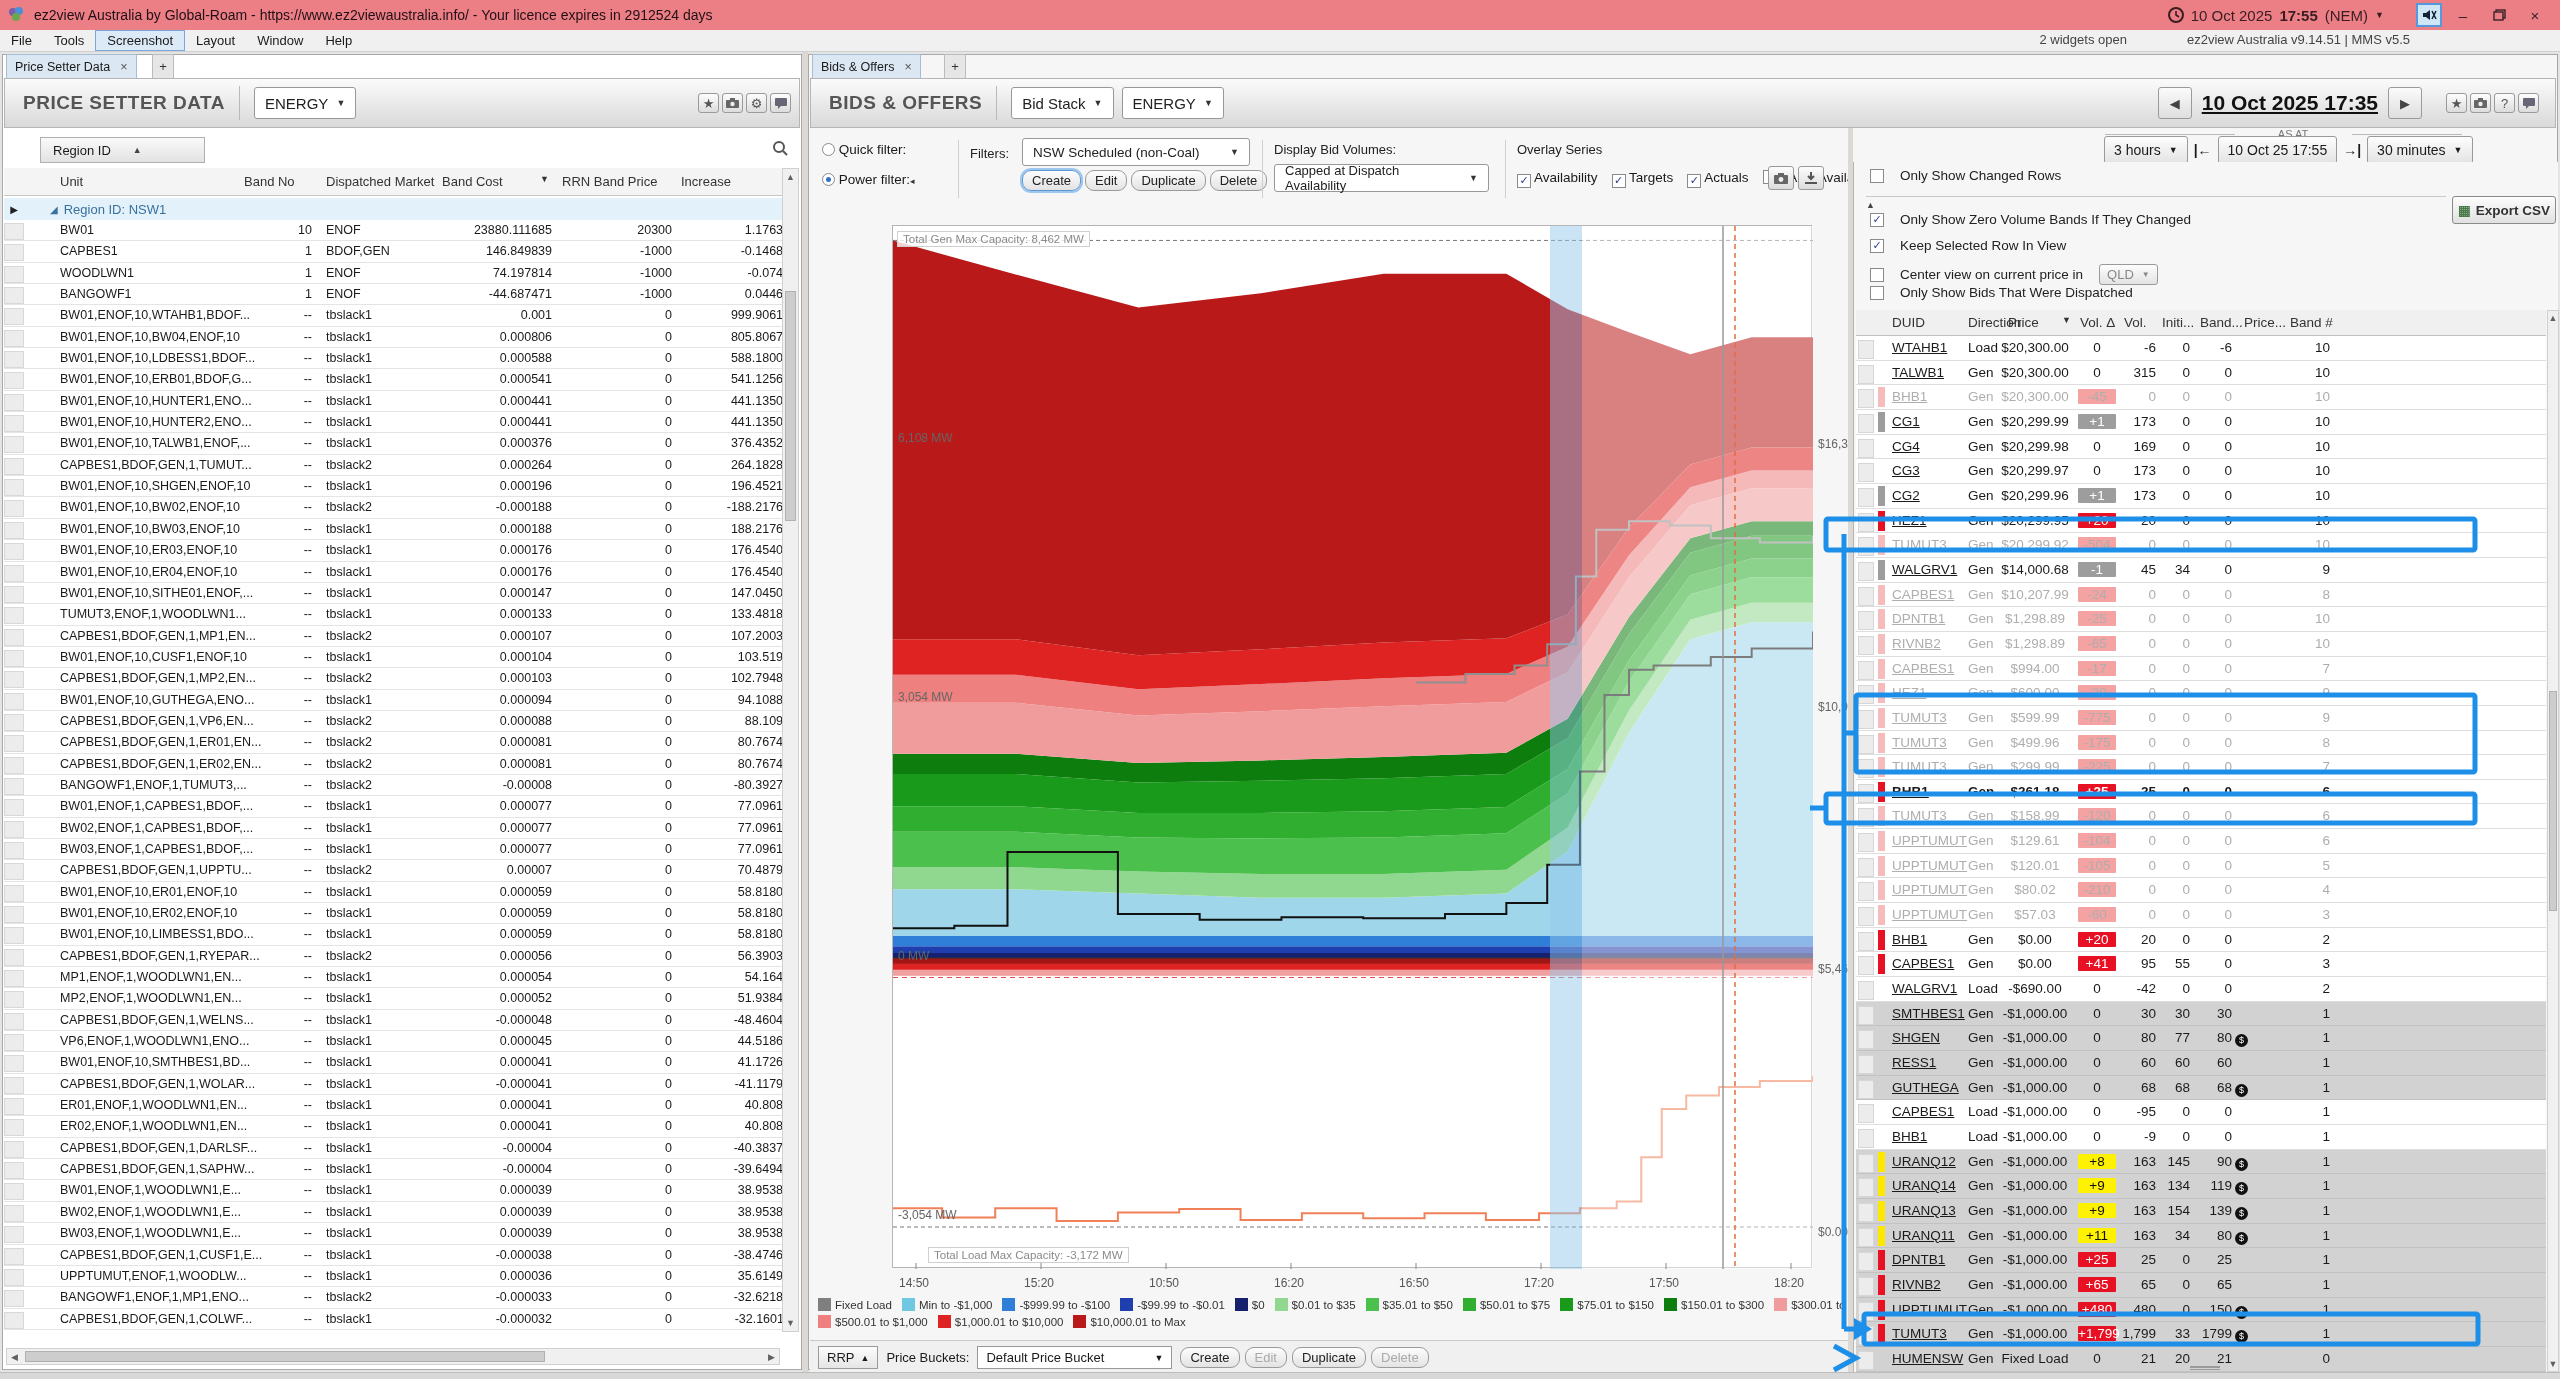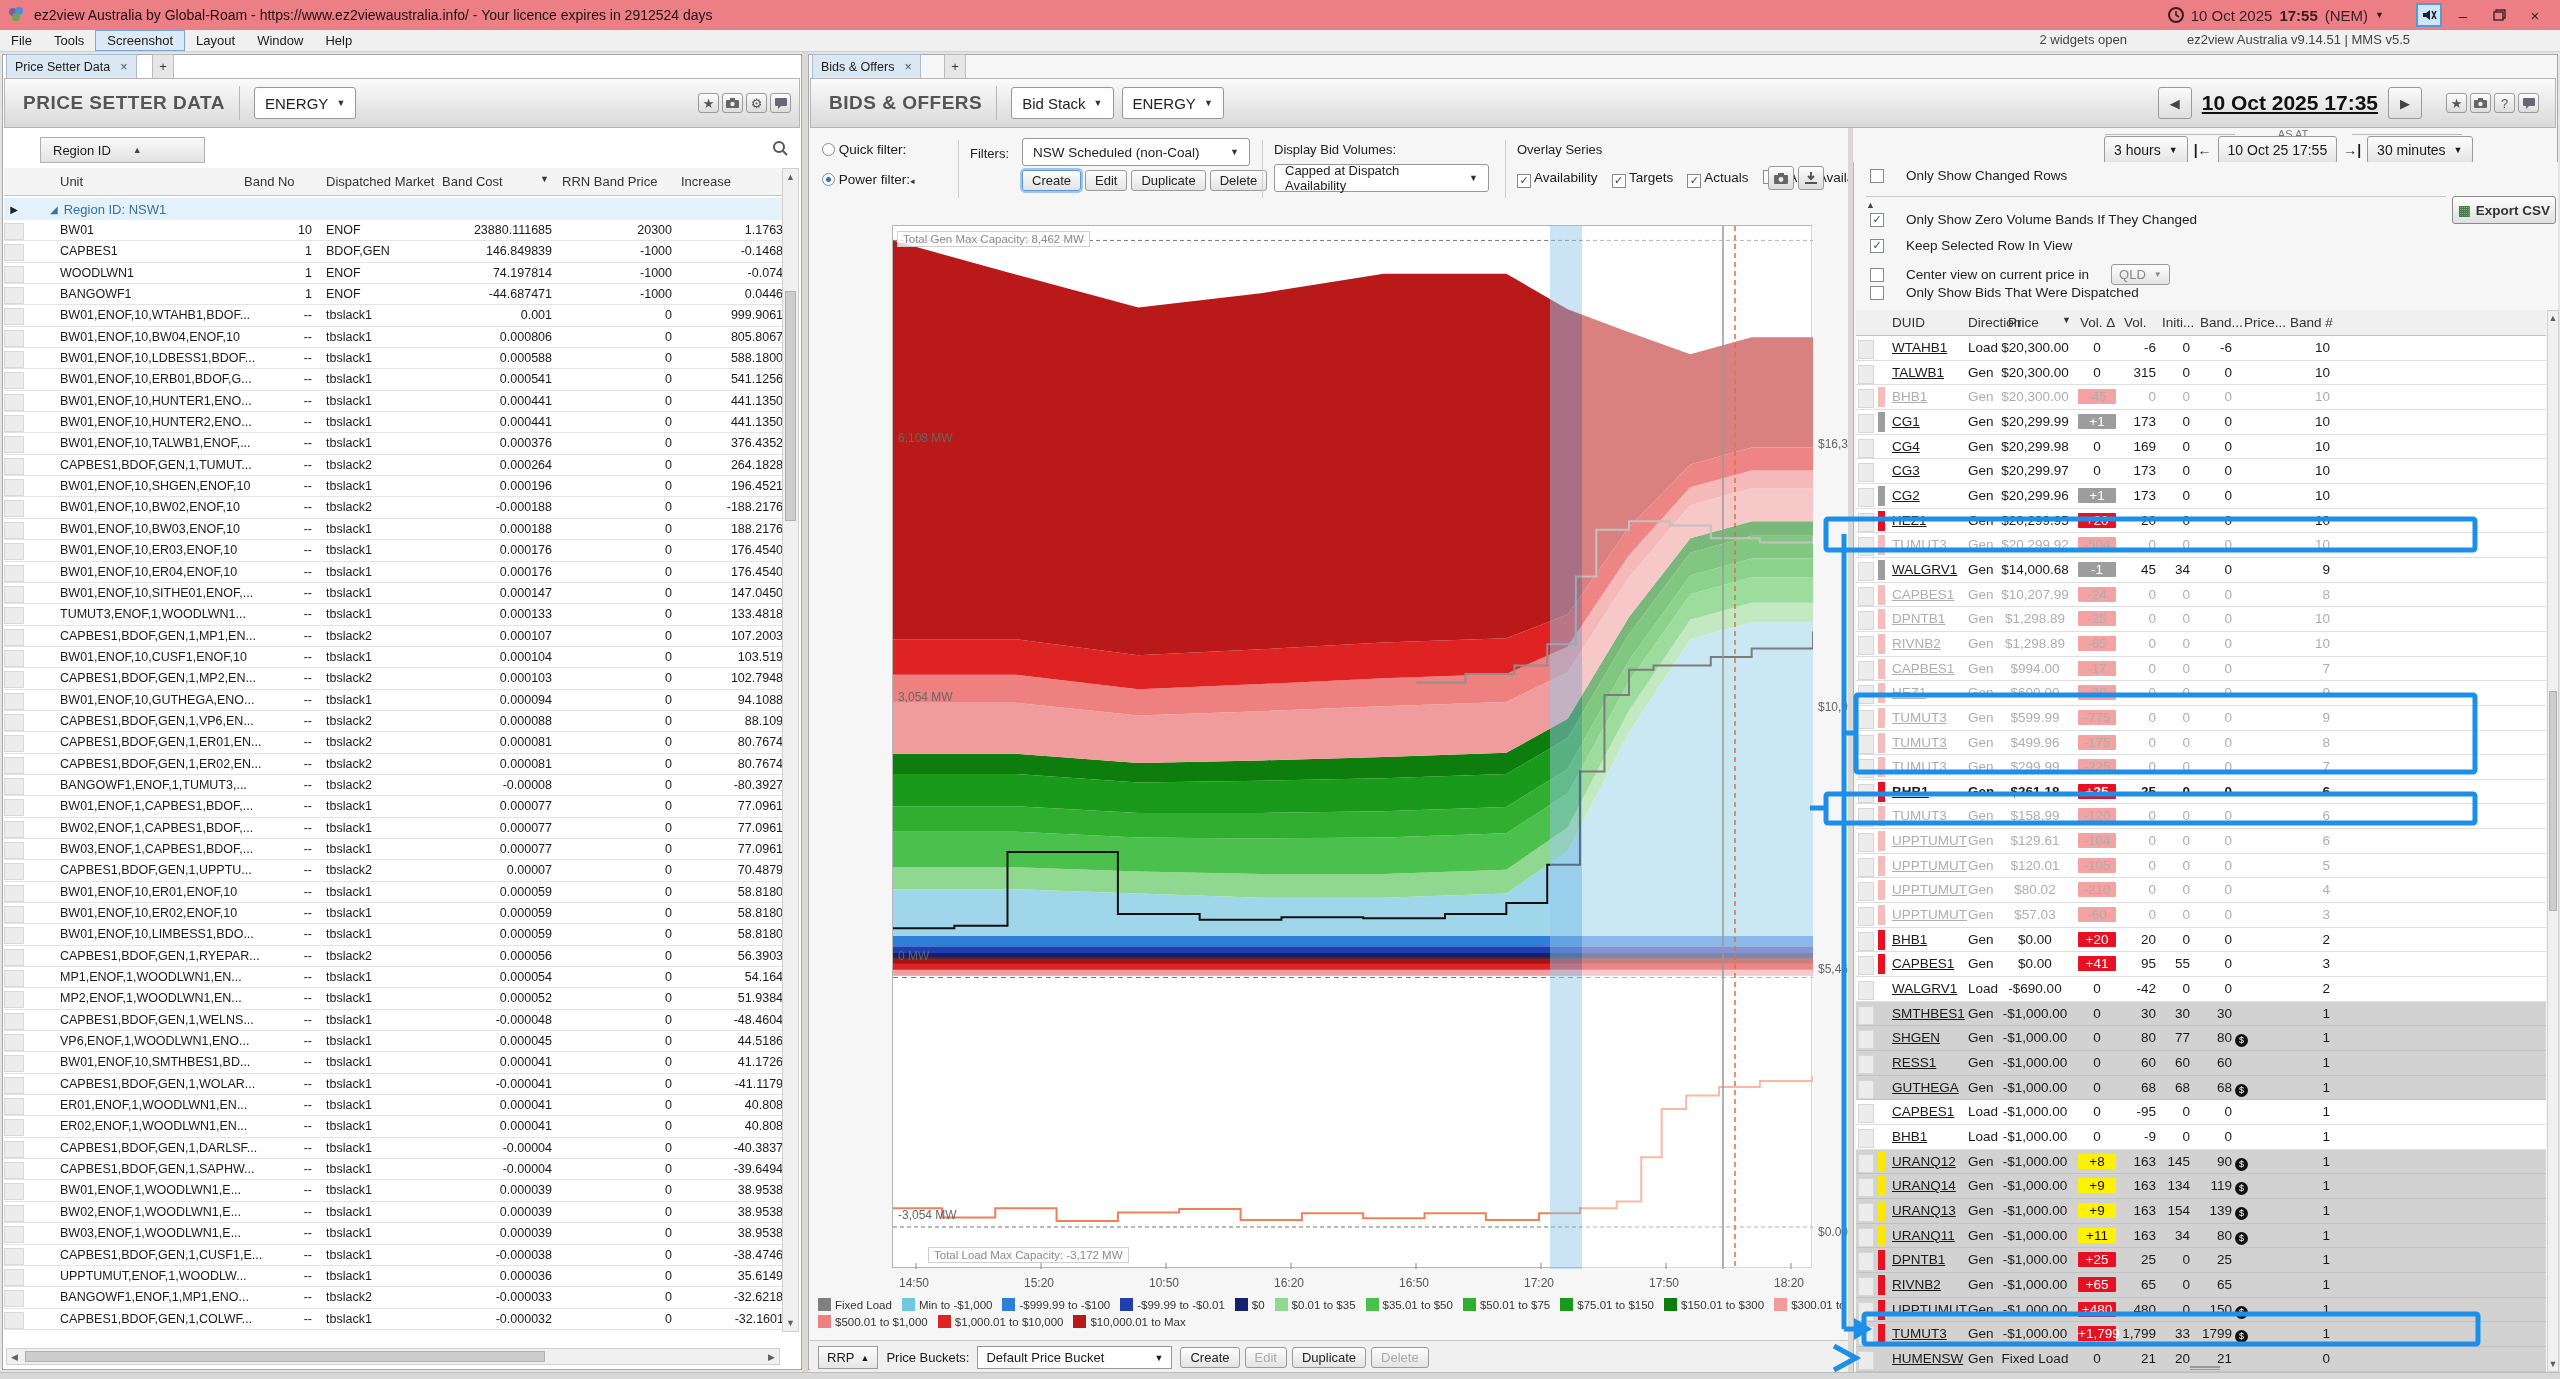--- a/index.html
+++ b/index.html
@@ -45,42 +45,42 @@
 .pr{left:552px;width:116px;text-align:right}
 .pi{left:672px;width:114px;text-align:right}
 
 .sb{background:#f0f0f0;border:1px solid #d0d0d0;position:absolute}
 .sb .thumb{background:#cdcdcd;border:1px solid #b0b0b0;position:absolute}
 .sb .arr{position:absolute;color:#606060;font-size:9px;text-align:center;width:100%}
 
 .radio{width:13px;height:13px;border:1px solid #8a8a8a;border-radius:50%;background:#fff;display:inline-block;position:relative;vertical-align:-2px}
 .radio.on::after{content:"";position:absolute;left:3px;top:3px;width:5px;height:5px;border-radius:50%;background:#2d74c4}
 .cb{width:14px;height:14px;border:1px solid #8a8a8a;background:#fff;display:inline-flex;align-items:center;justify-content:center;font-size:11px;color:#2b3a8c;vertical-align:-2px}
-.smbtn{background:linear-gradient(#fdfdfd,#e3e3e3);border:1px solid #9a9a9a;border-radius:3px;font-size:13px;padding:2px 9px;color:#222}
+.smbtn{background:linear-gradient(#fdfdfd,#e3e3e3);border:1px solid #9a9a9a;border-radius:9px;font-size:13px;padding:2px 9px;color:#222}
 .smbtn.focus{box-shadow:0 0 0 2px #9ec7ef;border-color:#5f96d2}
 .smbtn.dis{color:#aaa}
 .flabel{font-size:13px;color:#222}
 .fsep{position:absolute;width:1px;background:#cfcfcf}
 
 #chartbox{position:absolute;left:892px;top:225px;width:920px;height:1043px;background:#fff;border:1px solid #b5b5b5}
 .caplab{position:absolute;font-size:11.5px;color:#8a8a8a;border:1px solid #cfcfcf;background:rgba(255,255,255,.8);padding:1px 5px}
 .ytick-l{position:absolute;font-size:12px;color:#666;left:898px}
 .ytick-r{position:absolute;font-size:12px;color:#666;left:1818px}
 .xtick{position:absolute;top:1276px;font-size:12px;color:#555}
 #legend{position:absolute;left:818px;top:1298px;width:1030px;font-size:11.5px;color:#333}
 .lrow{display:flex;flex-wrap:nowrap;gap:10px;margin-bottom:4px;align-items:center}
 .litem{display:flex;align-items:center;gap:4px;white-space:nowrap}
 .lsw{width:13px;height:13px;display:inline-block}
 
 #pbbar{position:absolute;left:810px;top:1340px;width:1038px;height:34px;background:#f0f0f0;border-top:1px solid #c8c8c8;display:flex;align-items:center;gap:8px;font-size:13px}
 #rrpbox{border:1px solid #9a9a9a;background:linear-gradient(#fcfcfc,#e5e5e5);padding:3px 8px;margin-left:8px;display:flex;gap:6px;align-items:center}
 .pbdd{background:#fff;border:1px solid #989898;font-size:13px;padding:3px 8px;width:195px;display:flex;justify-content:space-between;align-items:center}
 
 #rsp{position:absolute;left:1853px;top:162px;width:705px;height:1210px;background:#f6f6f6;border-left:1px solid #b5b5b5}
-.rcheck{position:absolute;font-size:13.5px;color:#222;display:flex;gap:22px;align-items:center}
+.rcheck{position:absolute;font-size:13.5px;color:#222;display:flex;gap:16px;align-items:center}
 #exportbtn{position:absolute;left:2452px;top:196px;width:104px;height:28px;border:1px solid #8a8a8a;border-radius:3px;background:linear-gradient(#fdfdfd,#e0e0e0);font-size:13.5px;font-weight:bold;color:#333;display:flex;align-items:center;justify-content:center;gap:5px}
 .bhead{position:absolute;left:1856px;top:310px;width:690px;height:26px;background:#f0f0f0;border-bottom:1px solid #c2c2c2;font-size:13.5px;color:#333}
 .bhead span{position:absolute;top:5px}
 #bids-rows{position:absolute;left:1856px;top:336px;width:690px;height:1036px;overflow:hidden;font-size:13.5px}
 .brow{position:relative;height:24.67px;border-bottom:1px solid #dedede;background:#fff}
 .brow.greybg{background:#d2d2d2;border-bottom-color:#c2c2c2}
 .brow span,.brow a{position:absolute;top:4px;white-space:nowrap}
 .bg0{left:2px;width:16px;height:19px;background:#ececec;border:1px solid #d6d6d6}
 .bbar{left:22px;width:7px;height:20px;top:2px!important}
 .bduid{left:36px;text-decoration:underline;color:#1a1a1a}

